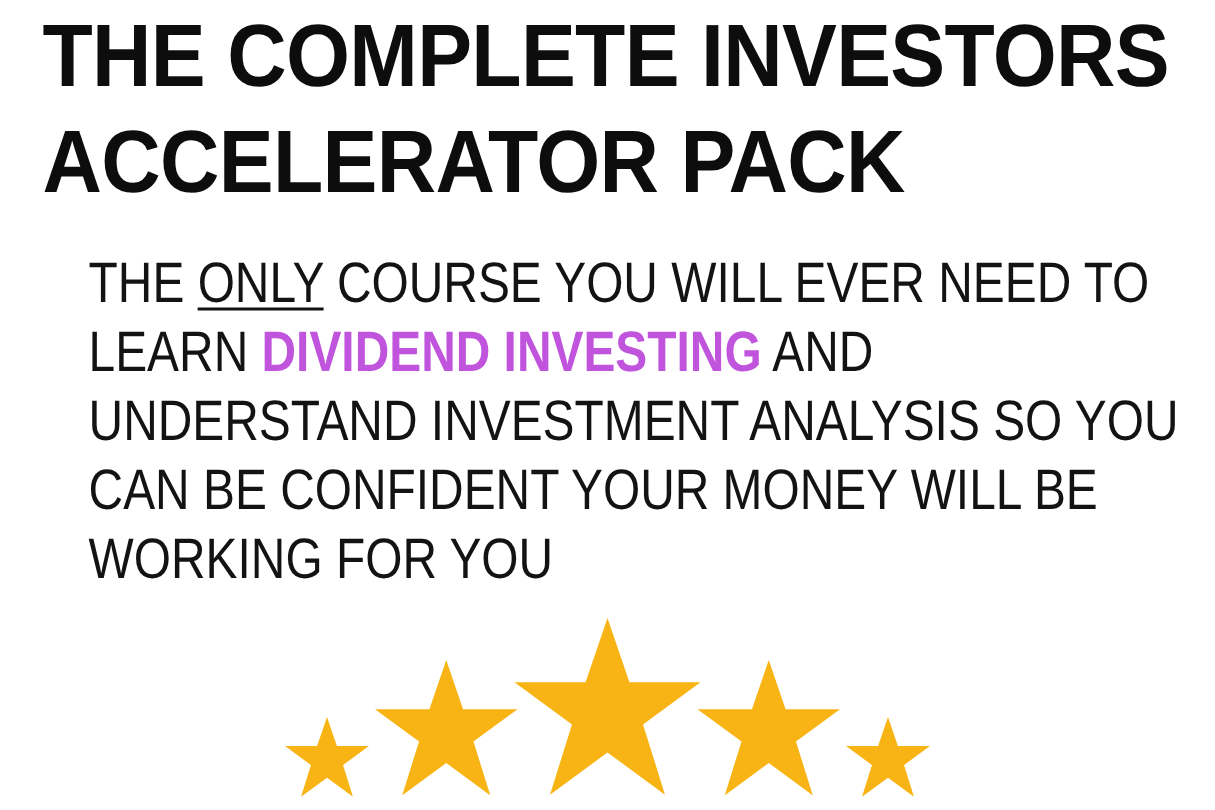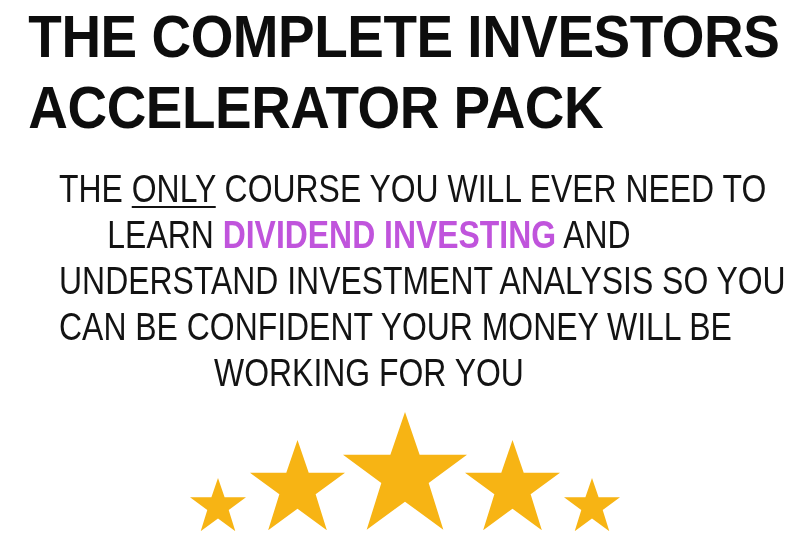--- a/index.html
+++ b/index.html
@@ -45,21 +45,21 @@
     transform-origin: center center;
     -webkit-font-smoothing: antialiased;
   }
 
   
   .subhead {
     position: absolute;
     top: 166px;
     left: 0;
     width: 738px;
-    text-align: center;
+    text-align: left;
   }
   .sub-line {
     display: block;
     font-family: "Liberation Sans Narrow", "Liberation Sans", "DejaVu Sans Condensed", sans-serif;
     font-weight: 400;
     font-size: 38px;
     line-height: 46px;
     letter-spacing: 0px;
     color: #131313;
     white-space: nowrap;

